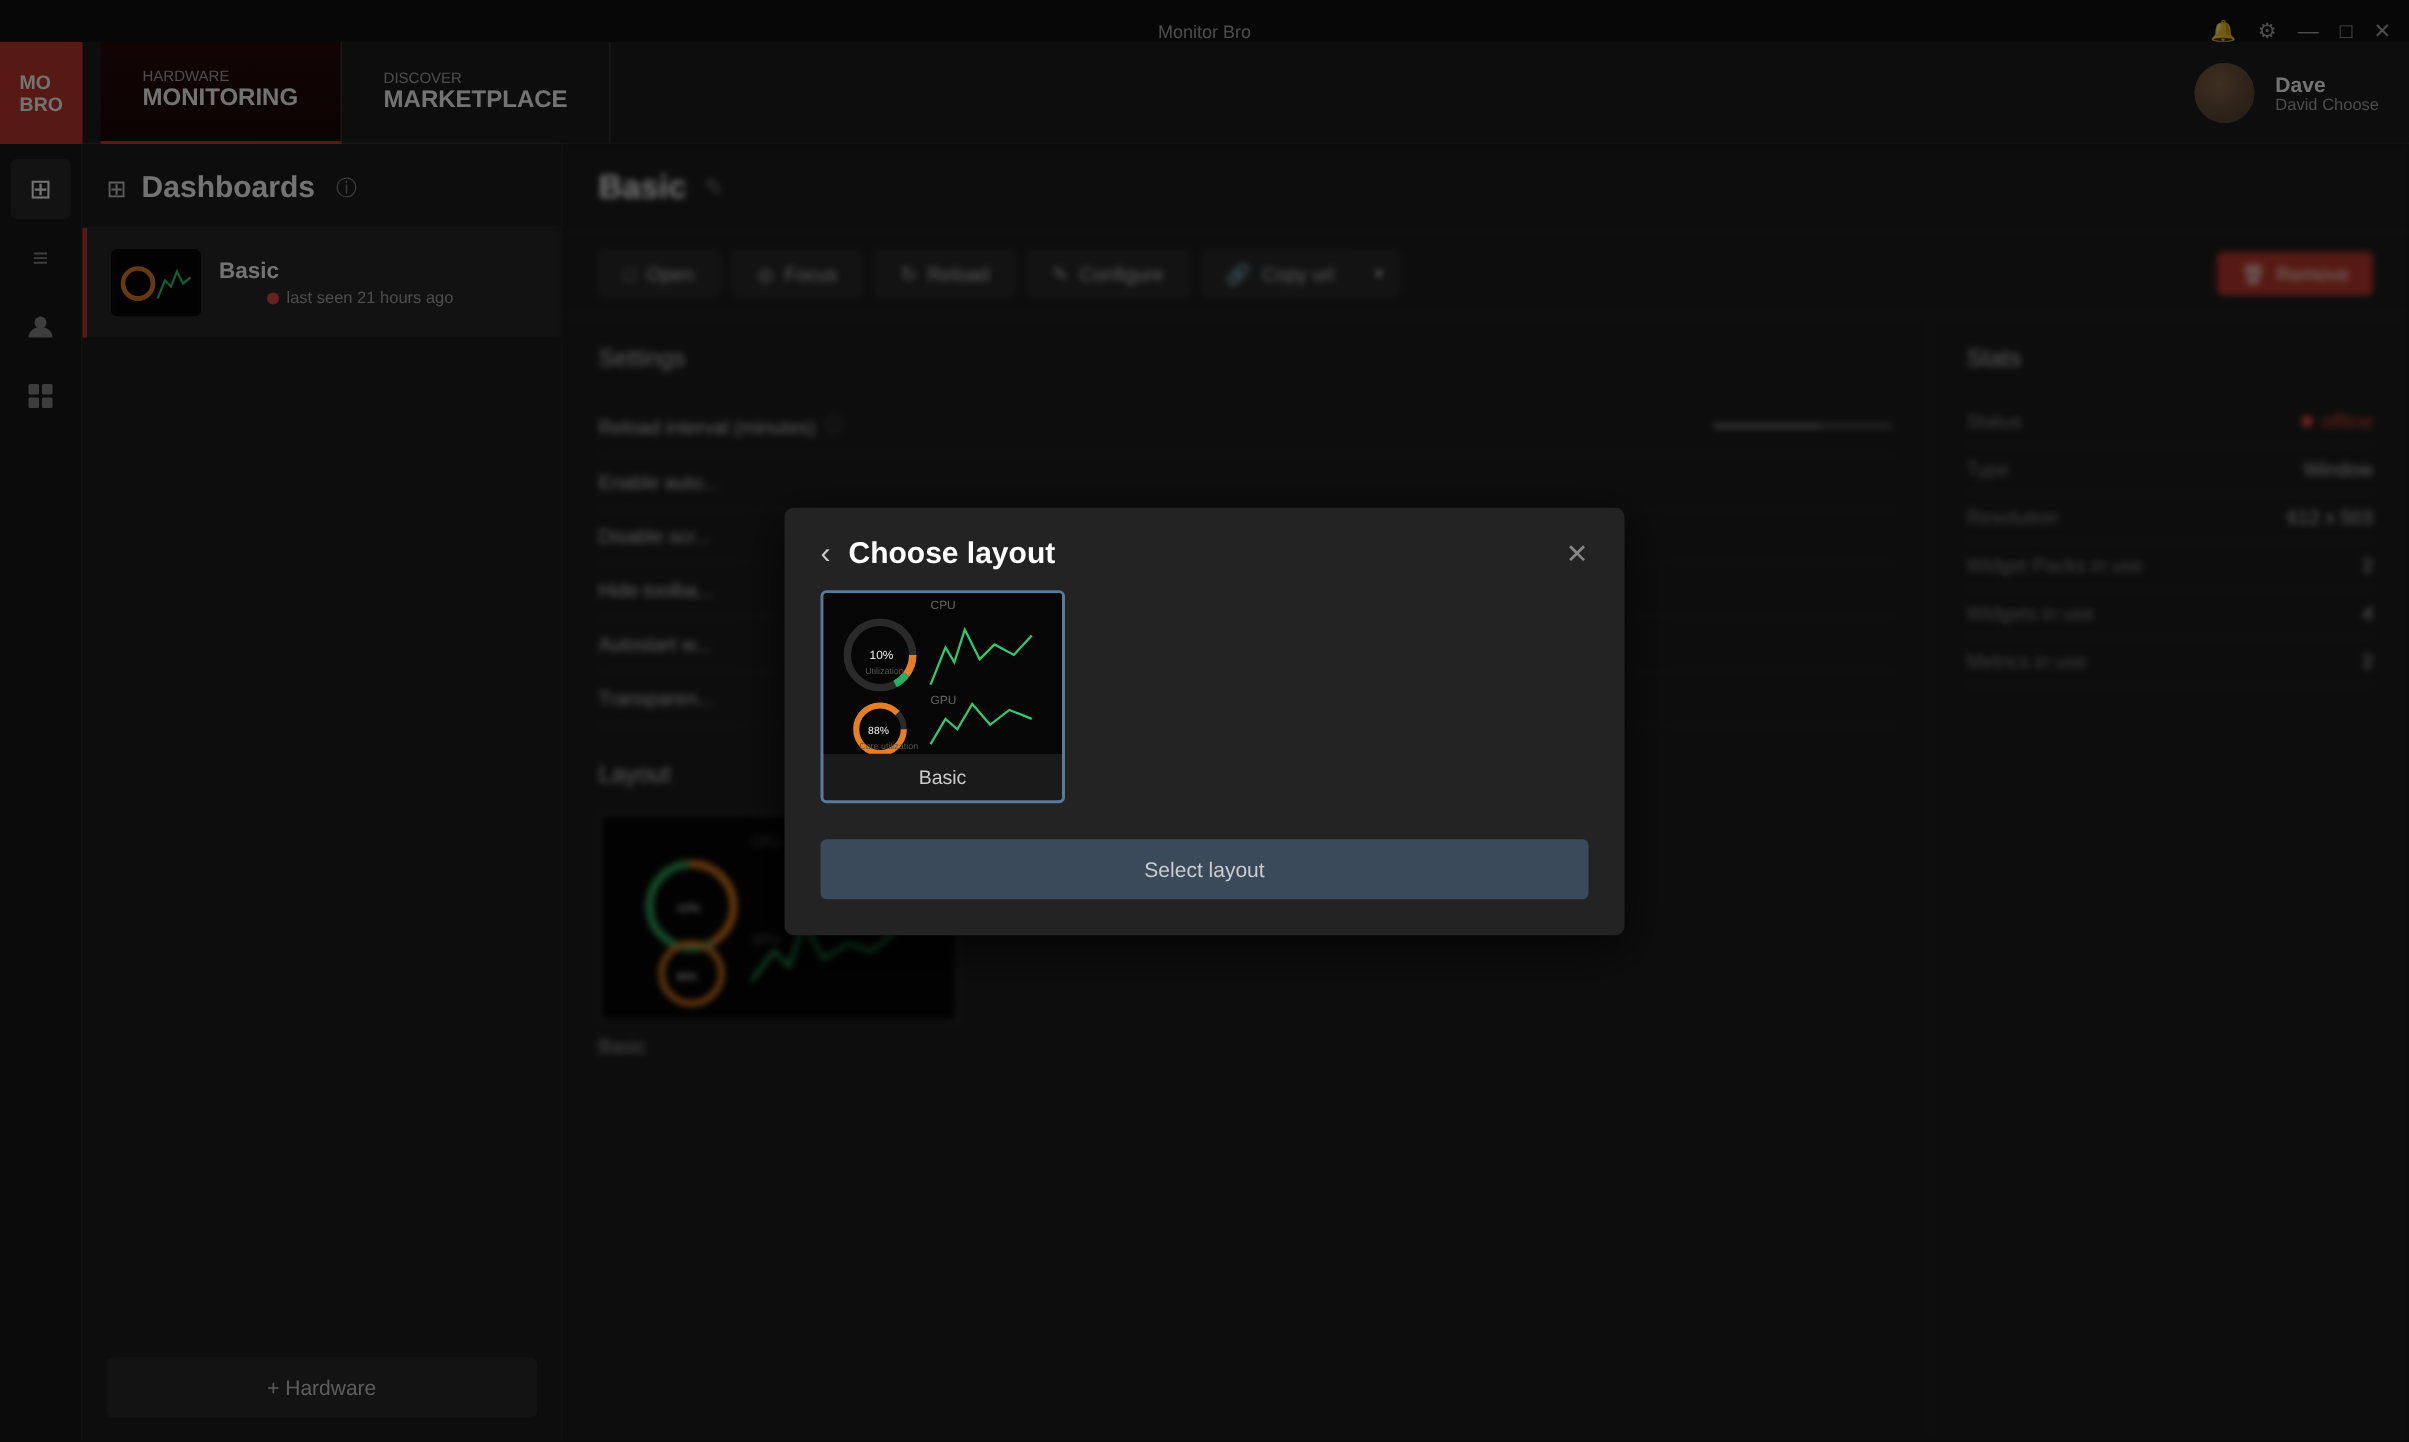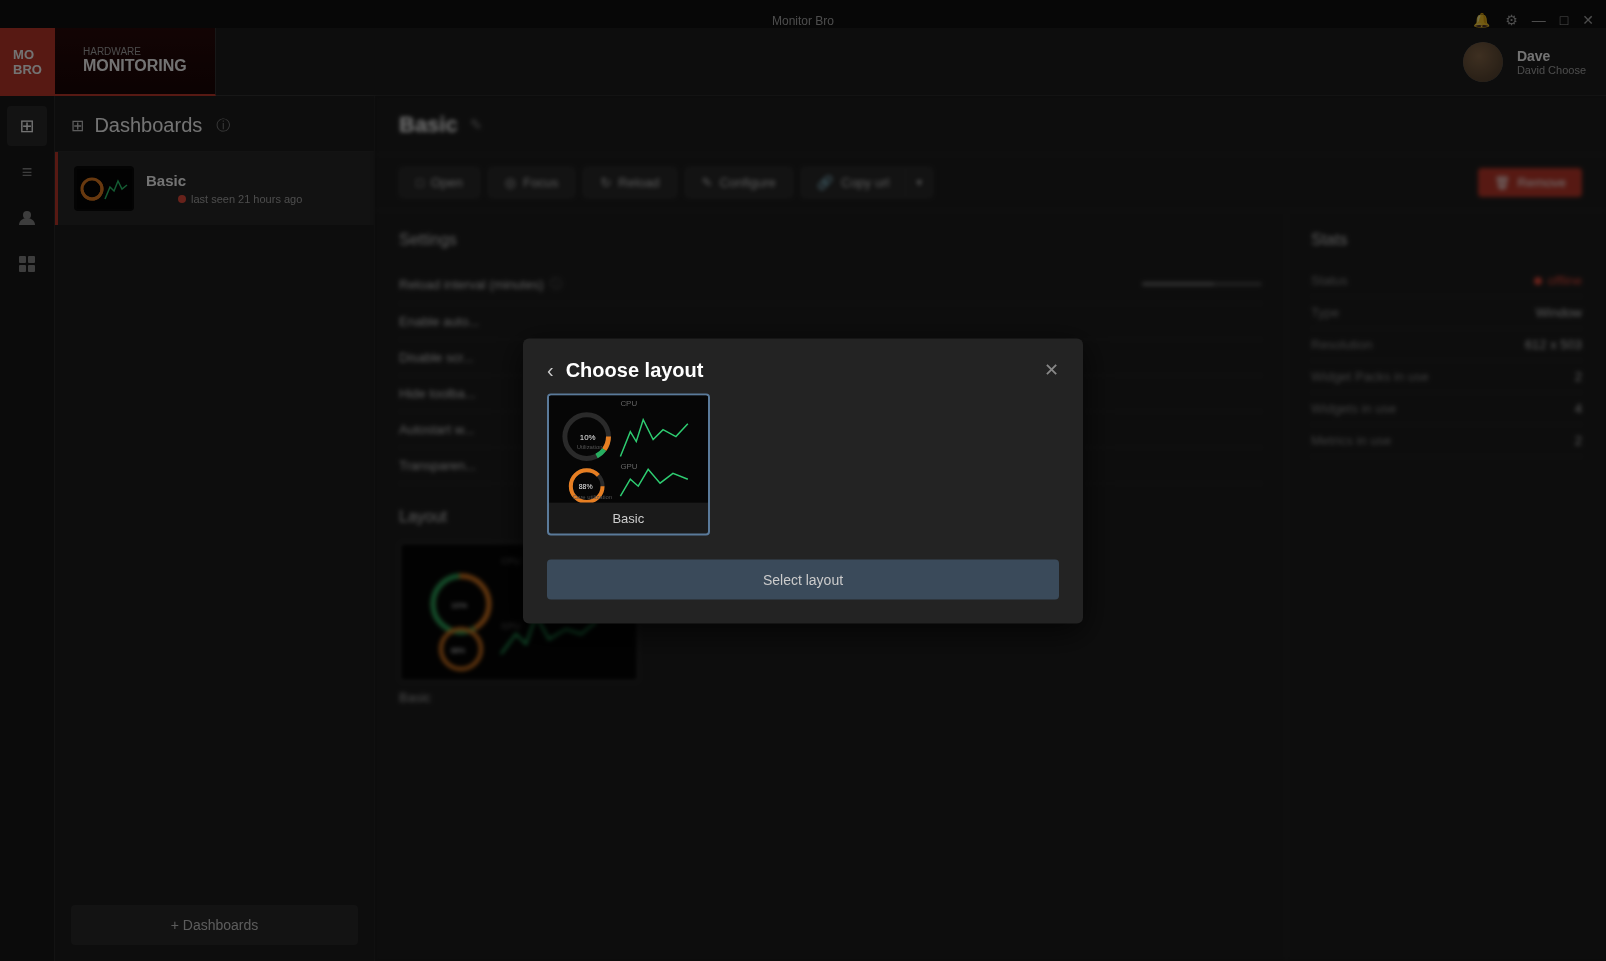--- a/index.html
+++ b/index.html
@@ -39,20 +39,21 @@
     }
 
     
     .app-bar {
       height: 68px;
       background: linear-gradient(90deg, #1a1a1a 0%, #2a0a0a 50%, #1a1a1a 100%);
       background: #1e1e1e;
       border-bottom: 1px solid #333;
       display: flex;
       align-items: center;
+      gap: 12px;
     }
     .logo-area {
       width: 55px;
       height: 68px;
       background: #c0392b;
       display: flex;
       align-items: center;
       justify-content: center;
       flex-shrink: 0;
     }
@@ -172,21 +173,21 @@
       align-items: center;
       gap: 10px;
       border-bottom: 1px solid #2a2a2a;
     }
     .dashboard-header-icon {
       color: #ccc;
       font-size: 16px;
     }
     .dashboard-header-title {
       font-size: 20px;
-      font-weight: normal;
+      font-weight: bold;
       color: #fff;
     }
     .dashboard-header-info {
       color: #888;
       font-size: 14px;
       margin-left: 4px;
     }
     .dashboard-item {
       display: flex;
       align-items: center;
@@ -553,20 +554,24 @@
 
 <div class="app-bar">
   <div class="logo-area">
     <span class="logo-text">MO<br>BRO</span>
   </div>
   <div class="nav-tabs">
     <div class="nav-tab active">
       <span class="nav-tab-sub">Hardware</span>
       <span class="nav-tab-main">MONITORING</span>
     </div>
+    <div class="nav-tab">
+      <span class="nav-tab-sub">Discover</span>
+      <span class="nav-tab-main">MARKETPLACE</span>
+    </div>
   </div>
   <div class="user-area">
     <div class="user-avatar">
       <div class="user-avatar-img"></div>
     </div>
     <div class="user-info">
       <span class="user-name">Dave</span>
       <span class="user-sub">David Choose</span>
     </div>
   </div>
@@ -611,21 +616,21 @@
         </div>
       </div>
       <div class="dashboard-item-info">
         <div class="dashboard-item-name">Basic</div>
         <div class="dashboard-item-status">
           <div class="status-dot"></div>
           <span class="status-text">last seen 21 hours ago</span>
         </div>
       </div>
     </div>
-    <button class="add-dashboard-btn">+ Dashboards</button>
+    <button class="add-dashboard-btn">+ Hardware</button>
   </div>
 
   <div class="main-content blurred">
     <div class="content-header">
       <span class="content-title">Basic</span>
       <span class="edit-icon">✎</span>
     </div>
     <div class="content-toolbar">
       <button class="toolbar-btn">
         <span>□</span>

